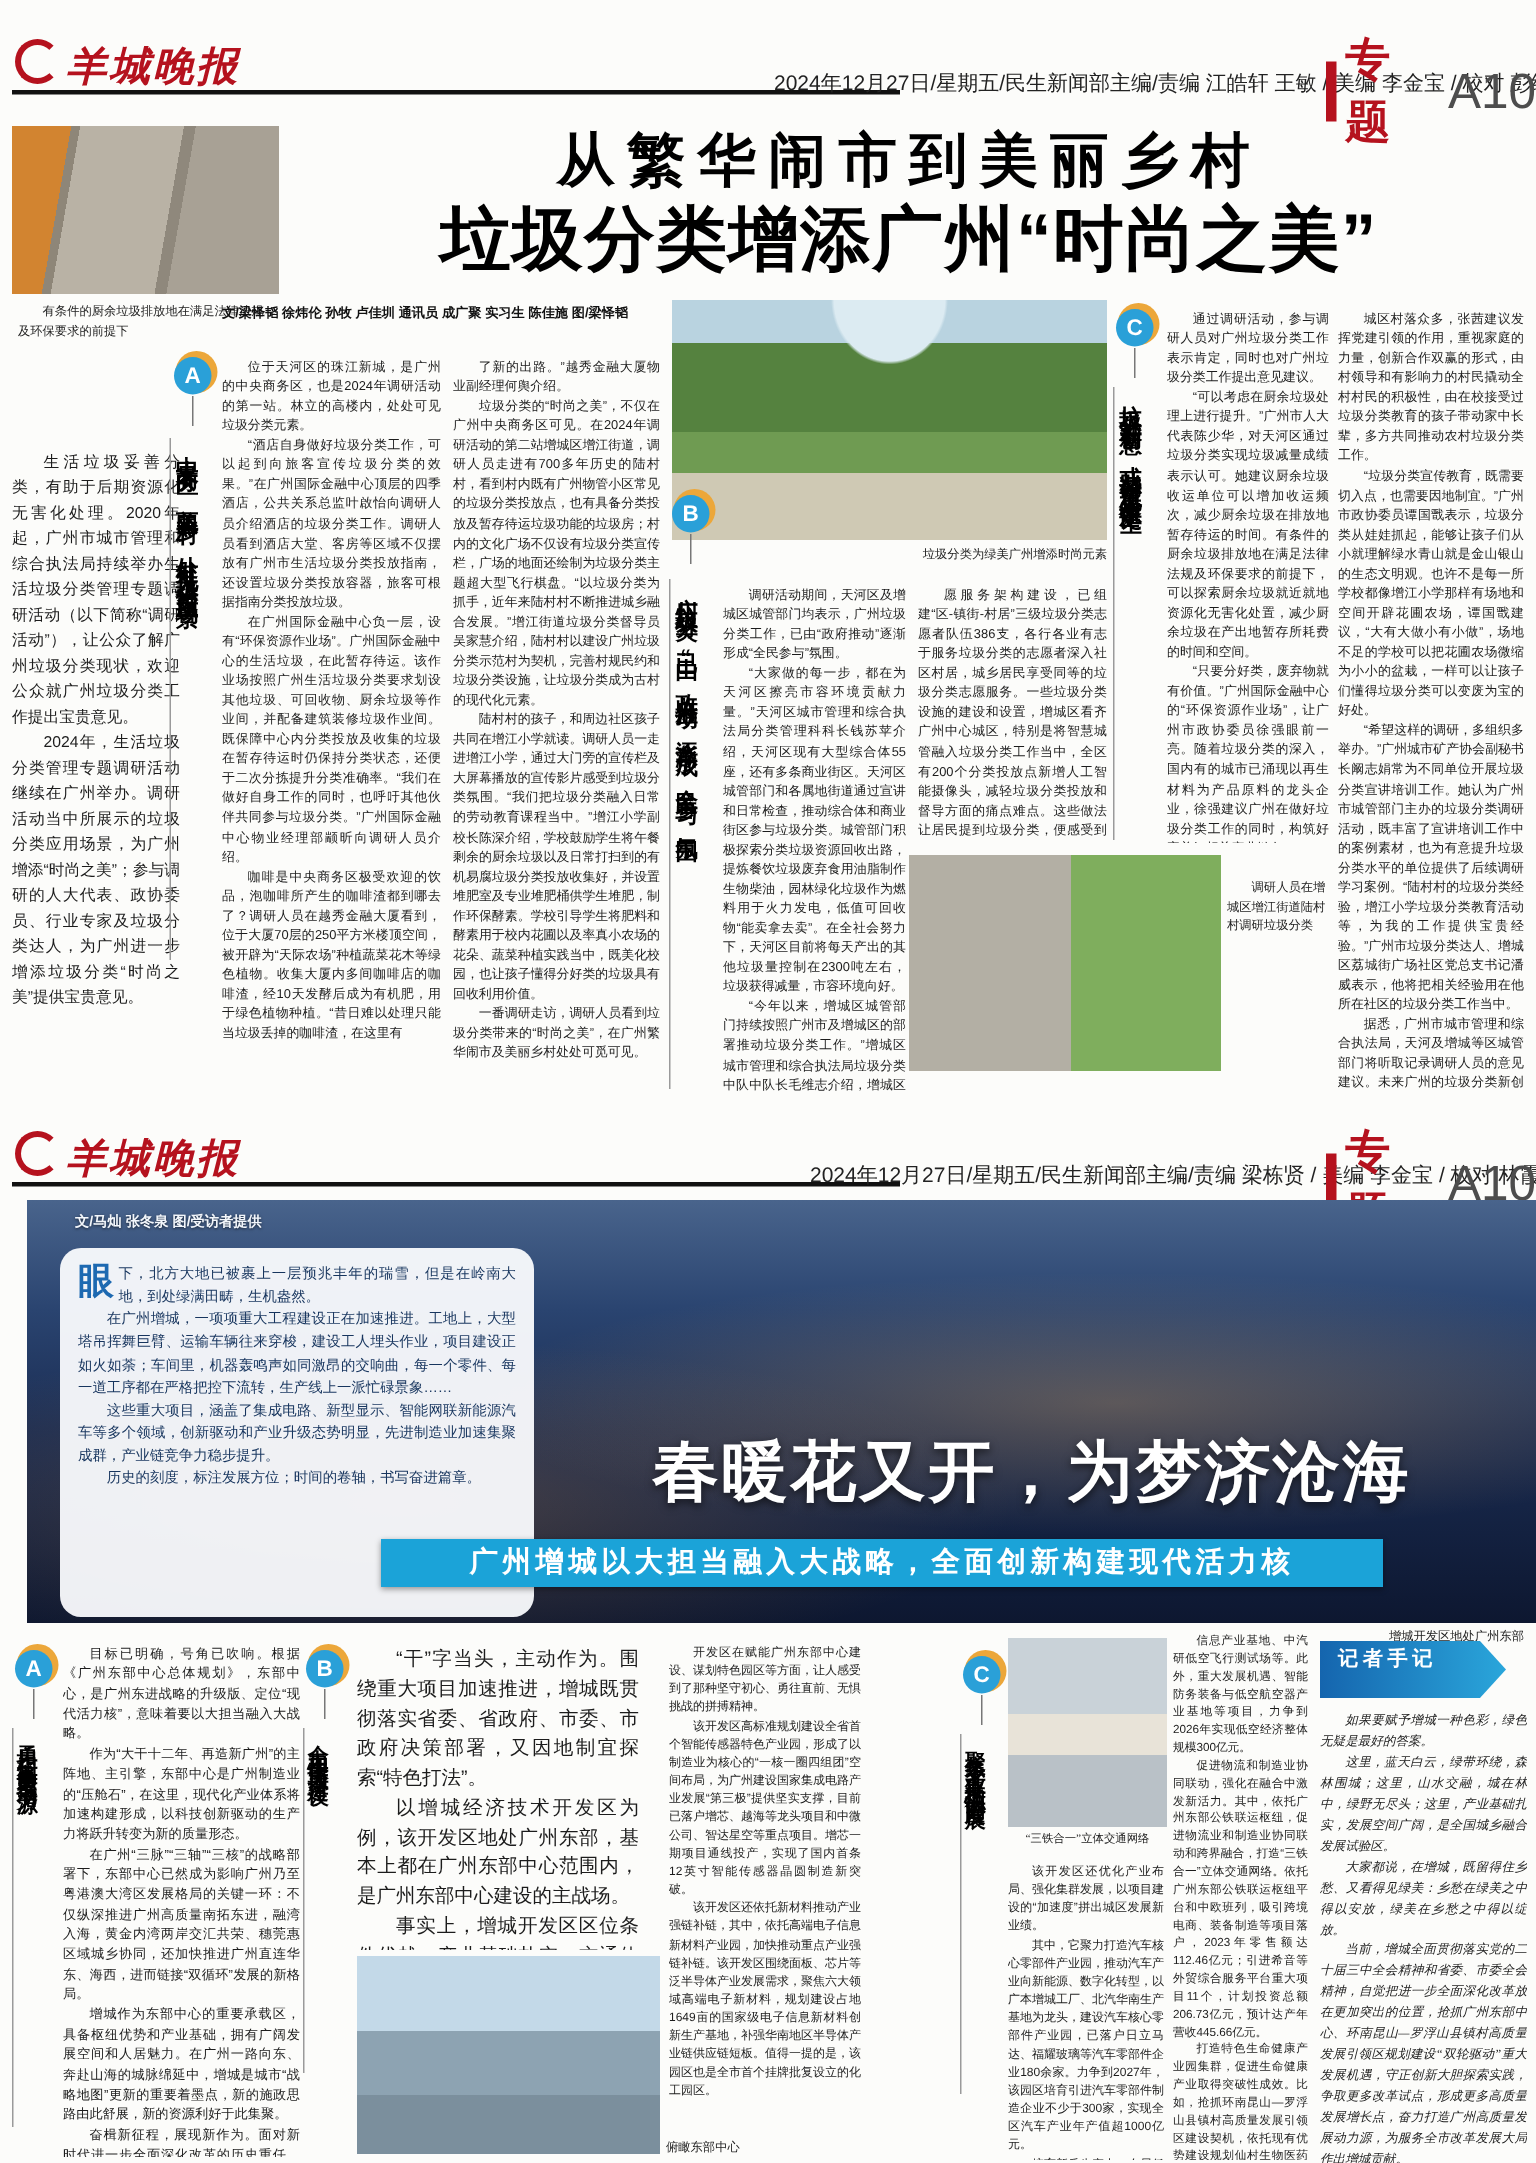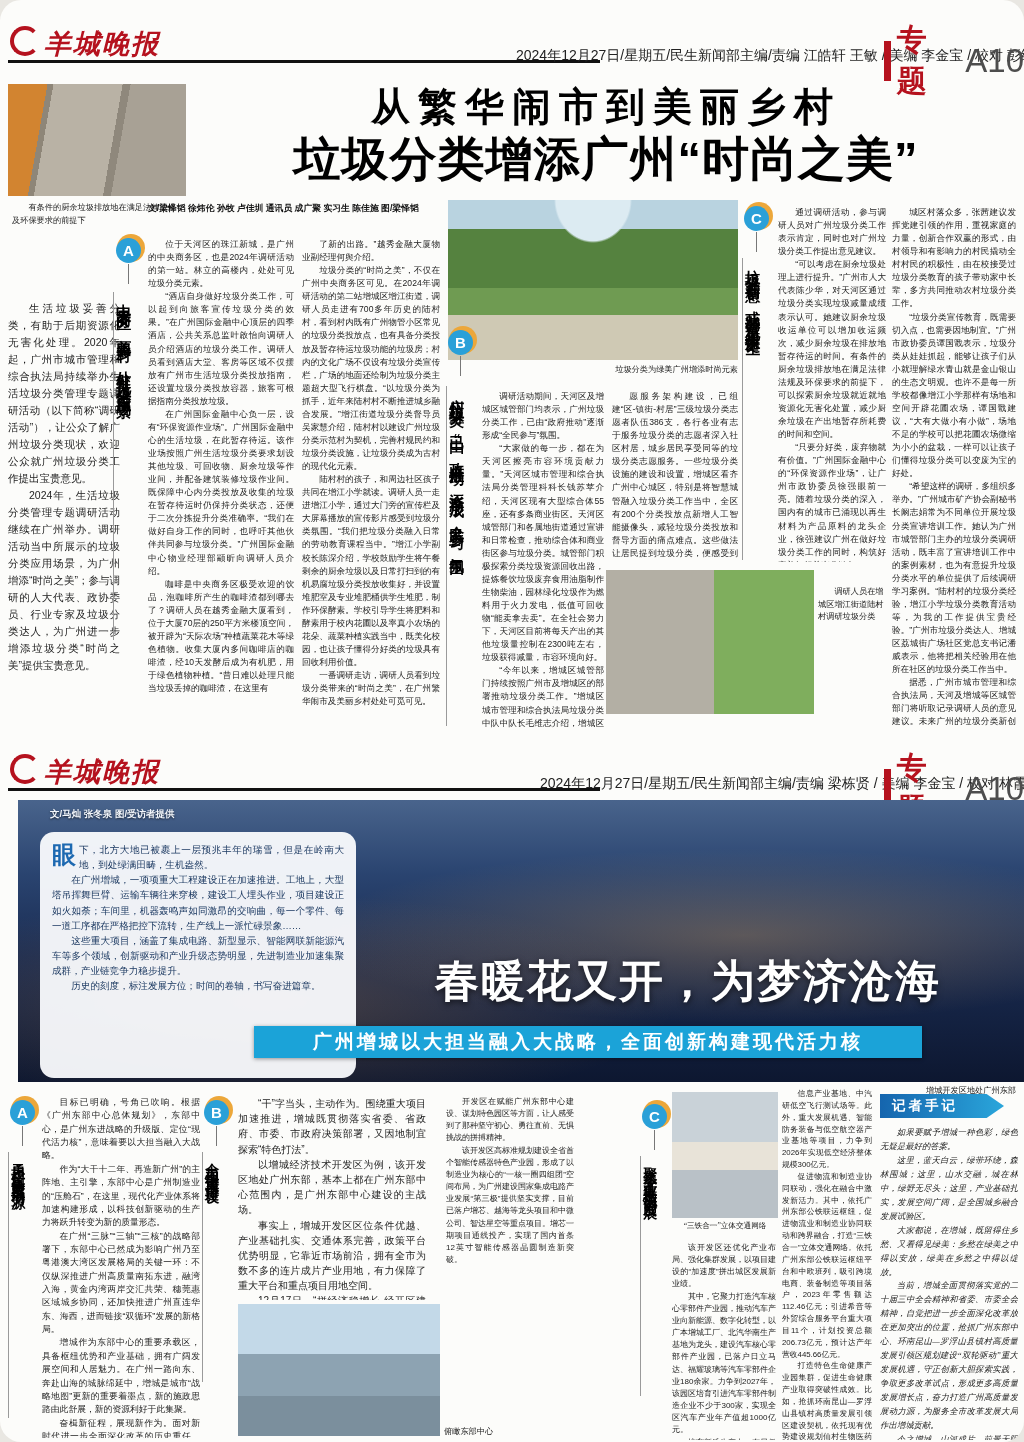--- a/index.html
+++ b/index.html
@@ -1,17 +1,17 @@
 <!DOCTYPE html>
 <html><head>
 <meta charset="utf-8">
 <style>
   html,body{margin:0;padding:0;background:#e9e7e2;}
   #sheet{position:relative;width:1024px;height:1442px;background:#fcfcfa;margin:0 auto;
-         font-family:"Liberation Sans","DejaVu Sans",sans-serif;color:#1a1a1a;overflow:hidden;border-radius:21px;}
+         font-family:"Liberation Sans","DejaVu Sans",sans-serif;color:#1a1a1a;overflow:hidden;}
   .abs{position:absolute;}
   
   .logo{font-family:"Liberation Serif","DejaVu Serif",serif;font-style:italic;font-weight:900;
         color:#b5121e;font-size:27px;letter-spacing:2px;white-space:nowrap;}
   .logo .swoosh{display:inline-block;width:22px;height:22px;border:4px solid #b5121e;border-right-color:transparent;
         border-radius:50%;vertical-align:-3px;margin-right:4px;}
   .mastrule{height:3px;background:#111;}
   .dateline{font-size:14px;color:#222;white-space:nowrap;}
   .secttag{display:flex;align-items:center;gap:6px;}
   .sectbar{width:7px;height:40px;background:#b5121e;}
@@ -51,21 +51,21 @@
             font-size:9.6px;line-height:1.58;color:#17355e;text-align:justify;overflow:hidden;}
   .hero-box .p{margin:0;text-indent:2em;}
   .hero-box .p:first-child{text-indent:0;}
   .hero-box .p:first-child::first-letter{font-size:24px;font-weight:900;color:#1d69b1;float:left;line-height:1;margin:1px 3px 0 0;}
   .hero-head{color:#fff;font-size:44px;font-weight:900;letter-spacing:2px;text-align:center;
              text-shadow:0 2px 6px rgba(0,0,0,.65);white-space:nowrap;}
   .hero-sub{background:#1ba3d8;color:#fff;font-size:19px;font-weight:700;letter-spacing:3px;
             text-align:center;line-height:32px;height:32px;box-shadow:0 1px 4px rgba(0,0,0,.4);}
   
   .nb-banner{background:linear-gradient(90deg,#1565ae,#2aa6db);color:#fff;font-size:13.5px;font-weight:800;
-             letter-spacing:3px;line-height:24px;padding-left:12px;width:112px;height:24px;
+             letter-spacing:3px;line-height:24px;padding-left:12px;width:112px;height:38px;
              clip-path:polygon(0 0,86% 0,100% 50%,86% 100%,0 100%);}
   .nb-text{font-family:"Liberation Serif","DejaVu Serif",serif;font-style:italic;font-size:8.4px;
            line-height:1.66;color:#222;text-align:justify;overflow:hidden;}
   .nb-text .p{margin:0;text-indent:2em;}
 </style>
 </head>
 <body>
 
 <div id="sheet">
 
@@ -187,31 +187,32 @@
         <p class="p">作为“大干十二年、再造新广州”的主阵地、主引擎，东部中心是广州制造业的“压舱石”，在这里，现代化产业体系将加速构建形成，以科技创新驱动的生产力将跃升转变为新的质量形态。</p>
         <p class="p">在广州“三脉”“三轴”“三核”的战略部署下，东部中心已然成为影响广州乃至粤港澳大湾区发展格局的关键一环：不仅纵深推进广州高质量南拓东进，融湾入海，黄金内湾两岸交汇共荣、穗莞惠区域城乡协同，还加快推进广州直连华东、海西，进而链接“双循环”发展的新格局。</p>
         <p class="p">增城作为东部中心的重要承载区，具备枢纽优势和产业基础，拥有广阔发展空间和人居魅力。在广州一路向东、奔赴山海的城脉绵延中，增城是城市“战略地图”更新的重要着墨点，新的施政思路由此舒展，新的资源利好于此集聚。</p>
         <p class="p">奋楫新征程，展现新作为。面对新时代进一步全面深化改革的历史重任，迎来战略发展机遇的增城正以改革促发展，激发全社会内生动力和创新活力，加速形成现代化产业体系核心集聚地，担当广州高质量发展动力源。</p>
       </div>
 
     <div class="abs marker" style="left:204px;top:372px;">
       <span>B</span>
     </div>
     <div class="abs vtitle vt14" style="left:202px;top:424px;height:230px;">全力加快重大项目建设</div>
-    <div class="abs col" style="left:238px;top:368px;width:188px;height:204px;font-size:10px;">
+    <div class="abs col" style="left:238px;top:368px;width:188px;height:204px;font-size:13px;">
         <p class="p">“干”字当头，主动作为。围绕重大项目加速推进，增城既贯彻落实省委、省政府、市委、市政府决策部署，又因地制宜探索“特色打法”。</p>
         <p class="p">以增城经济技术开发区为例，该开发区地处广州东部，基本上都在广州东部中心范围内，是广州东部中心建设的主战场。</p>
         <p class="p">事实上，增城开发区区位条件优越、产业基础扎实、交通体系完善，政策平台优势明显，它靠近市场前沿，拥有全市为数不多的连片成片产业用地，有力保障了重大平台和重点项目用地空间。</p>
         <p class="p">12月17日，“拼经济稳增长·经开区建设发展”新闻发布会在广州市新闻发布厅召开。增城经济技术</p>
       </div>
     <div class="abs photo ph-city" style="left:238px;top:576px;width:202px;height:132px;"></div>
     <div class="abs cap" style="left:444px;top:698px;width:80px;">俯瞰东部中心</div>
     <div class="abs col" style="left:446px;top:368px;width:128px;height:326px;font-size:8px;">
         <p class="p">开发区在赋能广州东部中心建设、谋划特色园区等方面，让人感受到了那种坚守初心、勇往直前、无惧挑战的拼搏精神。</p>
         <p class="p">该开发区高标准规划建设全省首个智能传感器特色产业园，形成了以制造业为核心的“一核一圈四组团”空间布局，为广州建设国家集成电路产业发展“第三极”提供坚实支撑，目前已落户增芯、越海等龙头项目和中微公司、智达星空等重点项目。增芯一期项目通线投产，实现了国内首条12英寸智能传感器晶圆制造新突破。</p>
+        <p class="p">该开发区还依托新材料推动产业强链补链，其中，依托高端电子信息新材料产业园，加快推动重点产业强链补链。该开发区围绕面板、芯片等泛半导体产业发展需求，聚焦六大领域高端电子新材料，规划建设占地1649亩的国家级电子信息新材料创新生产基地，补强华南地区半导体产业链供应链短板。值得一提的是，该园区也是全市首个挂牌批复设立的化工园区。</p>
       </div>
 
     <div class="abs marker" style="left:642px;top:376px;">
       <span>C</span>
     </div>
     <div class="abs vtitle vt14" style="left:640px;top:428px;height:240px;">聚焦多个产业集群加快协同发展</div>
     <div class="abs photo ph-hub" style="left:672px;top:364px;width:106px;height:126px;"></div>
     <div class="abs cap" style="left:662px;top:492px;width:126px;text-align:center;font-size:7.6px;">“三铁合一”立体交通网络</div>
     <div class="abs col" style="left:672px;top:514px;width:104px;height:198px;font-size:8px;">
         <p class="p">该开发区还优化产业布局、强化集群发展，以项目建设的“加速度”拼出城区发展新业绩。</p>

